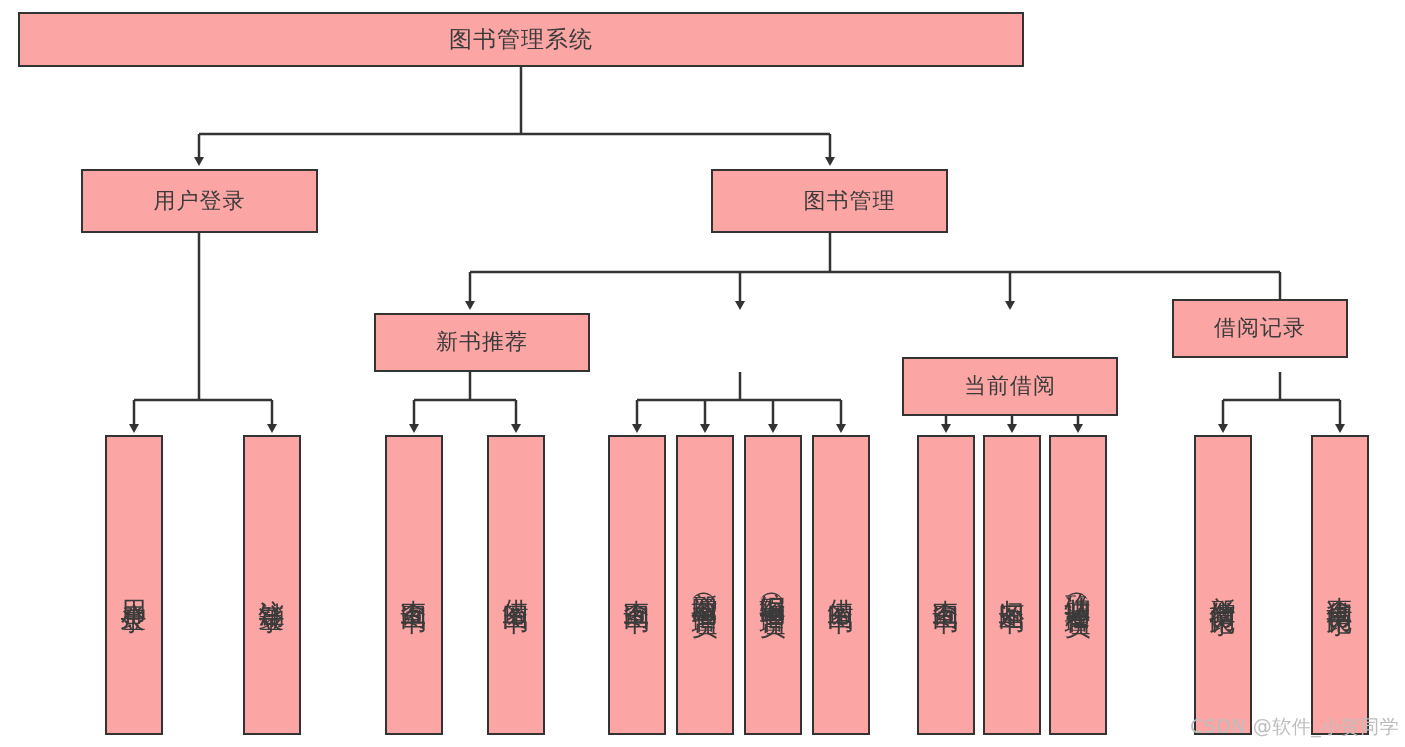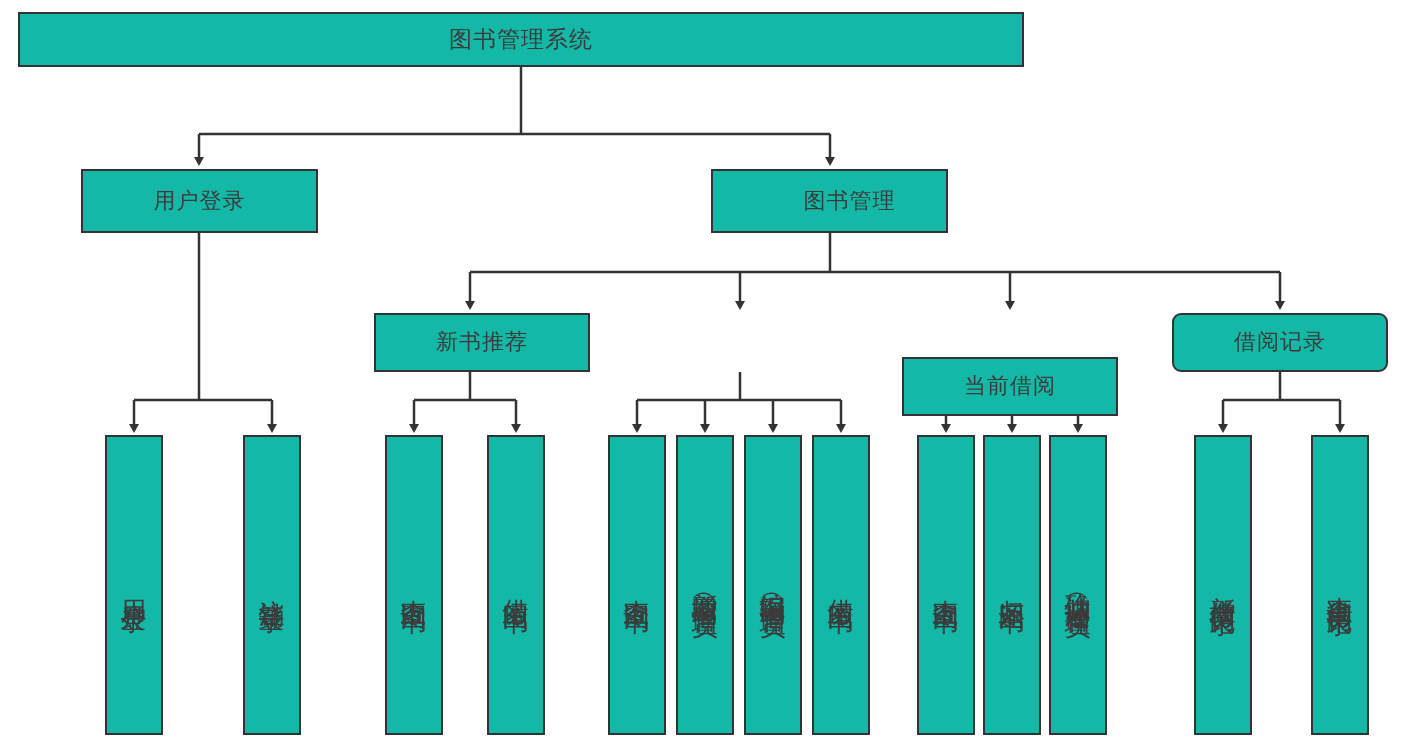--- a/index.html
+++ b/index.html
@@ -22,21 +22,21 @@
     left: 0;
     top: 0;
     width: 1405px;
     height: 747px;
     pointer-events: none;
   }
   .node {
     position: absolute;
     box-sizing: border-box;
     border: 2.5px solid #333333;
-    background: #14b8a6;
+    background: #fca5a5;
     display: flex;
     align-items: center;
     justify-content: center;
     color: #3a3a3a;
   }
   .node .label {
     display: block;
     text-align: center;
     line-height: 1.02;
     color: #3b3b3b;
@@ -138,21 +138,21 @@
   <div class="node horiz" style="left:711px; top:169px; width:237px; height:64px;padding-left:40px;">
     <span class="label">图书管理</span>
   </div>
 
   <div class="node horiz" style="left:362px; top:313px; width:216px; height:59px;margin-left:12px;">
     <span class="label">新书推荐</span>
   </div>
   <div class="node horiz" style="left:902px; top:313px; width:216px; height:59px;margin-top:44px;">
     <span class="label">当前借阅</span>
   </div>
-  <div class="node horiz" style="left:1172px; top:313px; width:216px; height:59px;border-radius:9px;">
+  <div class="node horiz" style="left:1172px; top:299px; width:176px; height:59px;">
     <span class="label">借阅记录</span>
   </div>
 
   <div class="node vert" style="left:105px; top:435px; width:58px; height:300px;">
     <span class="label">用户登录</span>
   </div>
   <div class="node vert" style="left:243px; top:435px; width:58px; height:300px;">
     <span class="label">注销登录</span>
   </div>
 
@@ -186,14 +186,15 @@
     <span class="label">确认归还（管理员）</span>
   </div>
 
   <div class="node vert" style="left:1194px; top:435px; width:58px; height:300px;">
     <span class="label">新增借阅记录</span>
   </div>
   <div class="node vert" style="left:1311px; top:435px; width:58px; height:300px;">
     <span class="label">查询借阅记录</span>
   </div>
 
+  <div class="watermark" style="left:1190px; top:714px;">CSDN @软件_小贺同学</div>
 
 </div>
 
 </body></html>

